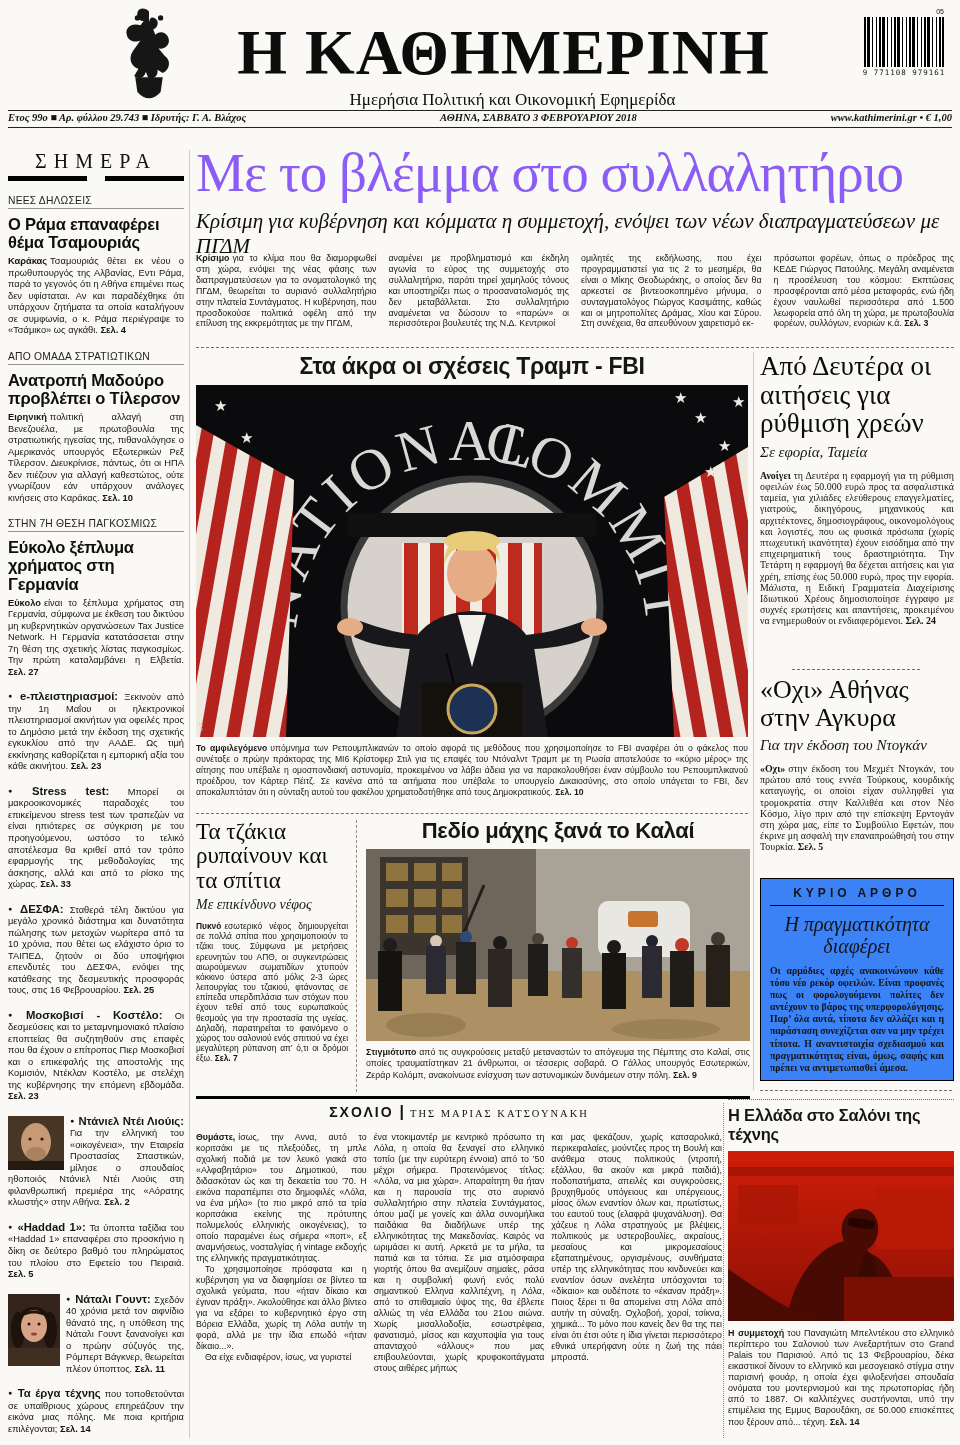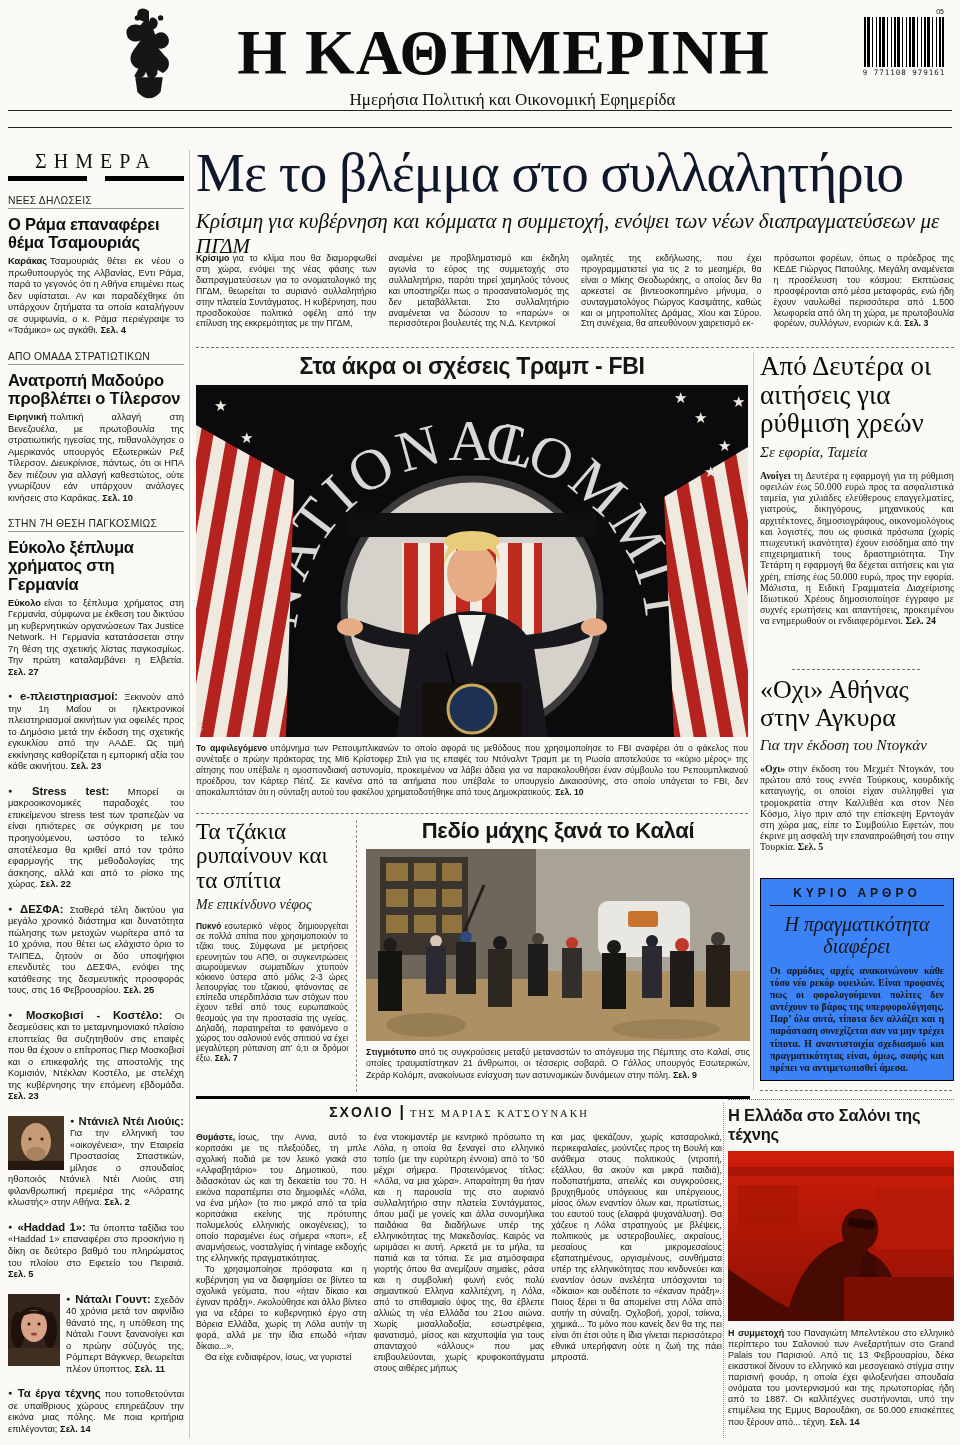--- a/index.html
+++ b/index.html
@@ -27,21 +27,21 @@
   .sid-bars div{width:45%;height:5px;background:#000;}
   .kicker{font-size:10.3px;color:#222;border-bottom:1px solid #979590;padding-bottom:2px;margin-top:14px;letter-spacing:.2px;}
   .sid-h{font-weight:bold;font-size:16.5px;line-height:1.1;margin-top:6px;letter-spacing:-.2px;color:#0e0e0e;}
   .sid-b{font-size:9.3px;line-height:1.24;margin-top:5px;}
   .brief{margin-top:11px;font-size:9.3px;line-height:1.24;}
   .blt{font-size:7px;vertical-align:2px;margin-right:4px;}
   .blabel{font-weight:bold;font-size:11.3px;}
   .pwrap{position:relative;float:left;margin:2px 6px 2px 0;}
   .vcred{position:absolute;writing-mode:vertical-rl;transform:rotate(180deg);font-size:4.5px;color:#777;letter-spacing:.5px;}
   
-  .h-main{font-family:"Liberation Serif",serif;font-size:55px;line-height:.98;letter-spacing:-1px;color:#0f172a;}
+  .h-main{font-family:"Liberation Serif",serif;font-size:55px;line-height:.98;letter-spacing:-1px;color:#8b5cf6;}
   .deck{font-family:"Liberation Serif",serif;font-style:italic;font-size:21px;margin-top:9px;color:#0e0e0e;}
   .colrow{display:flex;gap:12px;}
   .colrow div{flex:1;font-size:8.8px;line-height:1.24;text-align:justify;}
   .h-sans{font-weight:bold;font-size:23px;letter-spacing:-.3px;text-align:center;color:#161616;}
   .h-serif{font-family:"Liberation Serif",serif;font-size:27px;line-height:1.06;color:#0c0c0c;}
   .subhead{font-family:"Liberation Serif",serif;font-style:italic;font-size:15px;margin-top:6px;}
   .body-serif{font-family:"Liberation Serif",serif;font-size:9.9px;line-height:1.13;text-align:justify;margin-top:9px;}
   .cap{font-size:8.6px;line-height:1.28;text-align:justify;color:#191919;}
   
   .edbox{border:1.5px solid #000;padding:7px 9px;box-sizing:border-box;background:#3b82f6;}
@@ -76,20 +76,25 @@
       </svg>
     </div>
     <div class="abs mast-title" style="left:190px;right:143px;top:16px;">Η ΚΑΘΗΜΕΡΙΝΗ</div>
     <div class="abs mast-sub" style="left:190px;right:125px;top:90px;">Ημερήσια Πολιτική και Οικονομική Εφημερίδα</div>
     <div class="abs" style="right:16px;top:10px;width:80px;height:72px;">
       <div class="abs" style="right:0;top:-2px;font-size:7px;">05</div>
       <div class="barcode abs" style="left:0;top:7px;width:80px;height:50px;"></div>
       <div class="abs bc-num" style="left:-4px;right:-4px;top:58px;">9 771108 979161</div>
     </div>
     <div class="abs" style="left:8px;right:8px;top:110px;border-top:1px solid #222;"></div>
+    <div class="abs mast-info" style="left:8px;right:8px;top:112px;height:14px;">
+      <span>Ετος 99ο ■ Αρ. φύλλου 29.743 ■ Ιδρυτής: Γ. Α. Βλάχος</span>
+      <span>ΑΘΗΝΑ, ΣΑΒΒΑΤΟ 3 ΦΕΒΡΟΥΑΡΙΟΥ 2018</span>
+      <span>www.kathimerini.gr  •  € 1,00</span>
+    </div>
     <div class="abs" style="left:8px;right:8px;top:127px;border-top:1px solid #222;"></div>
   </div>
 
   <div class="abs vline" style="left:189px;top:150px;height:1288px;"></div>
   <div class="abs" style="left:8px;top:150px;width:176px;height:1290px;overflow:hidden;">
     <div class="sid-title">ΣΗΜΕΡΑ</div>
     <div class="sid-bars">
         <div></div>
         <div></div>
       </div>
@@ -107,21 +112,21 @@
     </div>
 
     <div>
       <div class="kicker">ΣΤΗΝ 7Η ΘΕΣΗ ΠΑΓΚΟΣΜΙΩΣ</div>
       <div class="sid-h">Εύκολο ξέπλυμα χρήματος στη Γερμανία</div>
       <div class="sid-b just"><span class="lead">Εύκολο</span><span>είναι το ξέπλυμα χρήματος στη Γερμανία, σύμφωνα με έκθεση του δικτύου μη κυβερνητικών οργανώσεων Tax Justice Network. Η Γερμανία κατατάσσεται στην 7η θέση της σχετικής λίστας παγκοσμίως. Την πρώτη καταλαμβάνει η Ελβετία.</span> <b class="pg">Σελ. 27</b></div>
     </div>
 
     <div class="brief just"><span class="blt">●</span><b class="blabel">e-πλειστηριασμοί:</b> <span>Ξεκινούν από την 1η Μαΐου οι ηλεκτρονικοί πλειστηριασμοί ακινήτων για οφειλές προς το Δημόσιο μετά την έκδοση της σχετικής εγκυκλίου από την ΑΑΔΕ. Ως τιμή εκκίνησης καθορίζεται η εμπορική αξία του κάθε ακινήτου.</span> <b class="pg">Σελ. 23</b></div>
 
-    <div class="brief just"><span class="blt">●</span><b class="blabel">Stress test:</b> <span>Μπορεί οι μακροοικονομικές παραδοχές του επικείμενου stress test των τραπεζών να είναι ηπιότερες σε σύγκριση με του προηγούμενου, ωστόσο το τελικό αποτέλεσμα θα κριθεί από τον τρόπο εφαρμογής της μεθοδολογίας της άσκησης, αλλά και από το ρίσκο της χώρας.</span> <b class="pg">Σελ. 22</b></div>
+    <div class="brief just"><span class="blt">●</span><b class="blabel">Stress test:</b> <span>Μπορεί οι μακροοικονομικές παραδοχές του επικείμενου stress test των τραπεζών να είναι ηπιότερες σε σύγκριση με του προηγούμενου, ωστόσο το τελικό αποτέλεσμα θα κριθεί από τον τρόπο εφαρμογής της μεθοδολογίας της άσκησης, αλλά και από το ρίσκο της χώρας.</span> <b class="pg">Σελ. 33</b></div>
 
     <div class="brief just"><span class="blt">●</span><b class="blabel">ΔΕΣΦΑ:</b> <span>Σταθερά τέλη δικτύου για μεγάλο χρονικό διάστημα και δυνατότητα πώλησης των μετοχών νωρίτερα από τα 10 χρόνια, που θέτει ως ελάχιστο όριο το ΤΑΙΠΕΔ, ζητούν οι δύο υποψήφιοι επενδυτές του ΔΕΣΦΑ, ενόψει της κατάθεσης της δεσμευτικής προσφοράς τους, στις 16 Φεβρουαρίου.</span> <b class="pg">Σελ. 25</b></div>
 
     <div class="brief just"><span class="blt">●</span><b class="blabel">Μοσκοβισί - Κοστέλο:</b> <span>Οι δεσμεύσεις και το μεταμνημονιακό πλαίσιο εποπτείας θα συζητηθούν στις επαφές που θα έχουν ο επίτροπος Πιερ Μοσκοβισί και ο επικεφαλής της αποστολής της Κομισιόν, Ντέκλαν Κοστέλο, με στελέχη της κυβέρνησης την επόμενη εβδομάδα.</span> <b class="pg">Σελ. 23</b></div>
 
     <div class="brief just">
       <span class="blt">●</span><b class="blabel">Ντάνιελ Ντέι Λιούις:</b>
       <span class="pwrap" style="width:56px;height:54px;">
         
         <svg width="56" height="54" viewBox="0 0 56 54">

